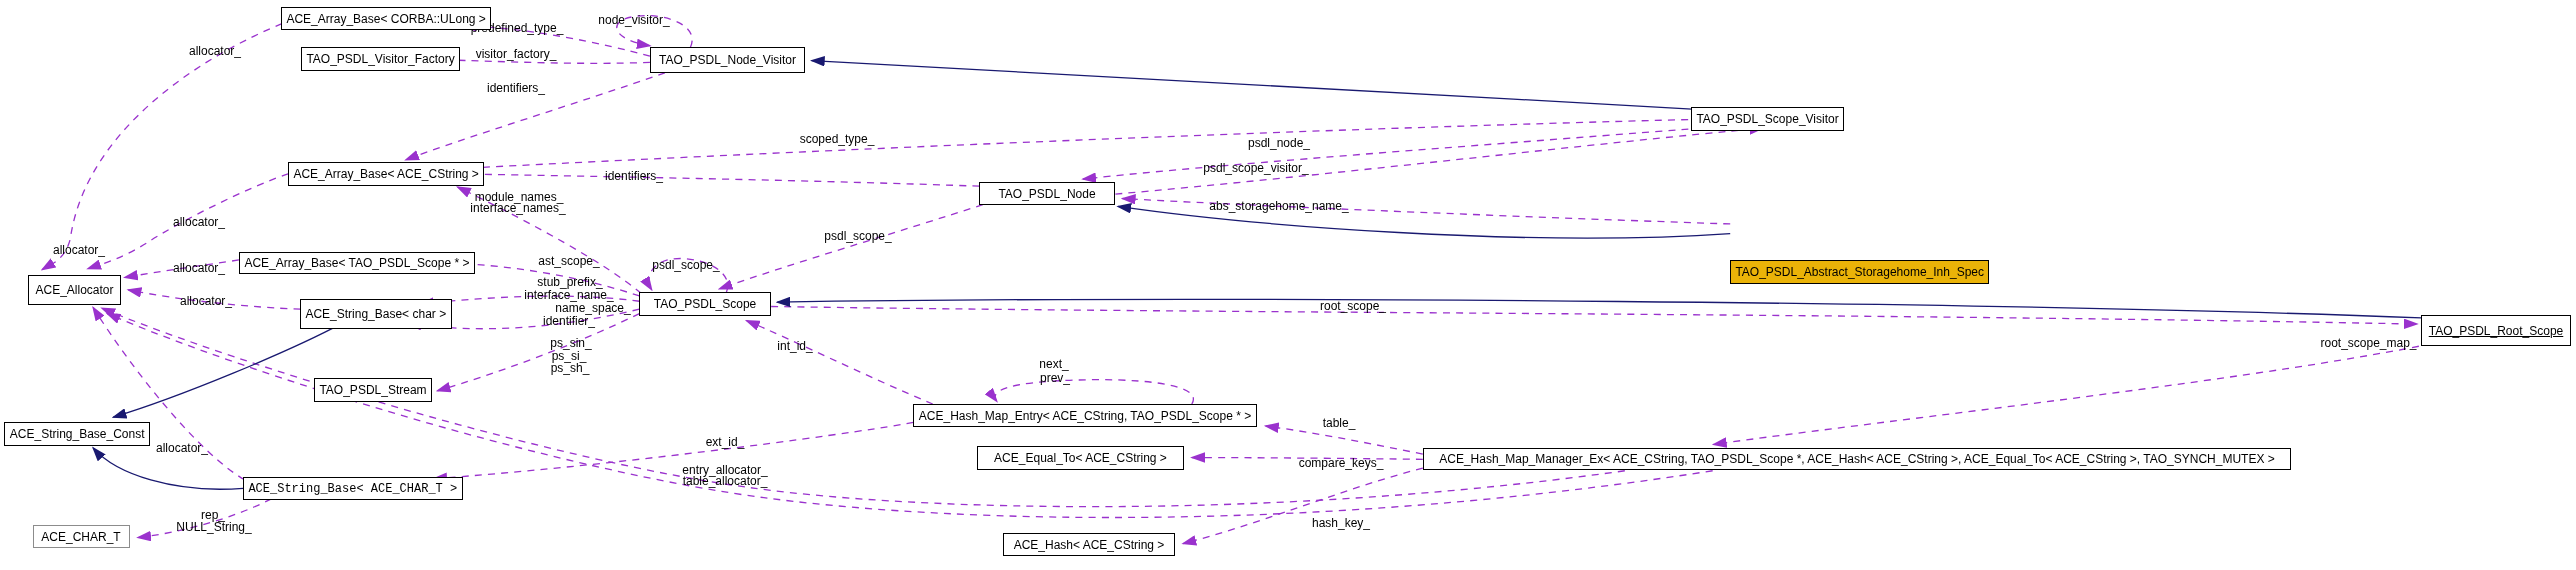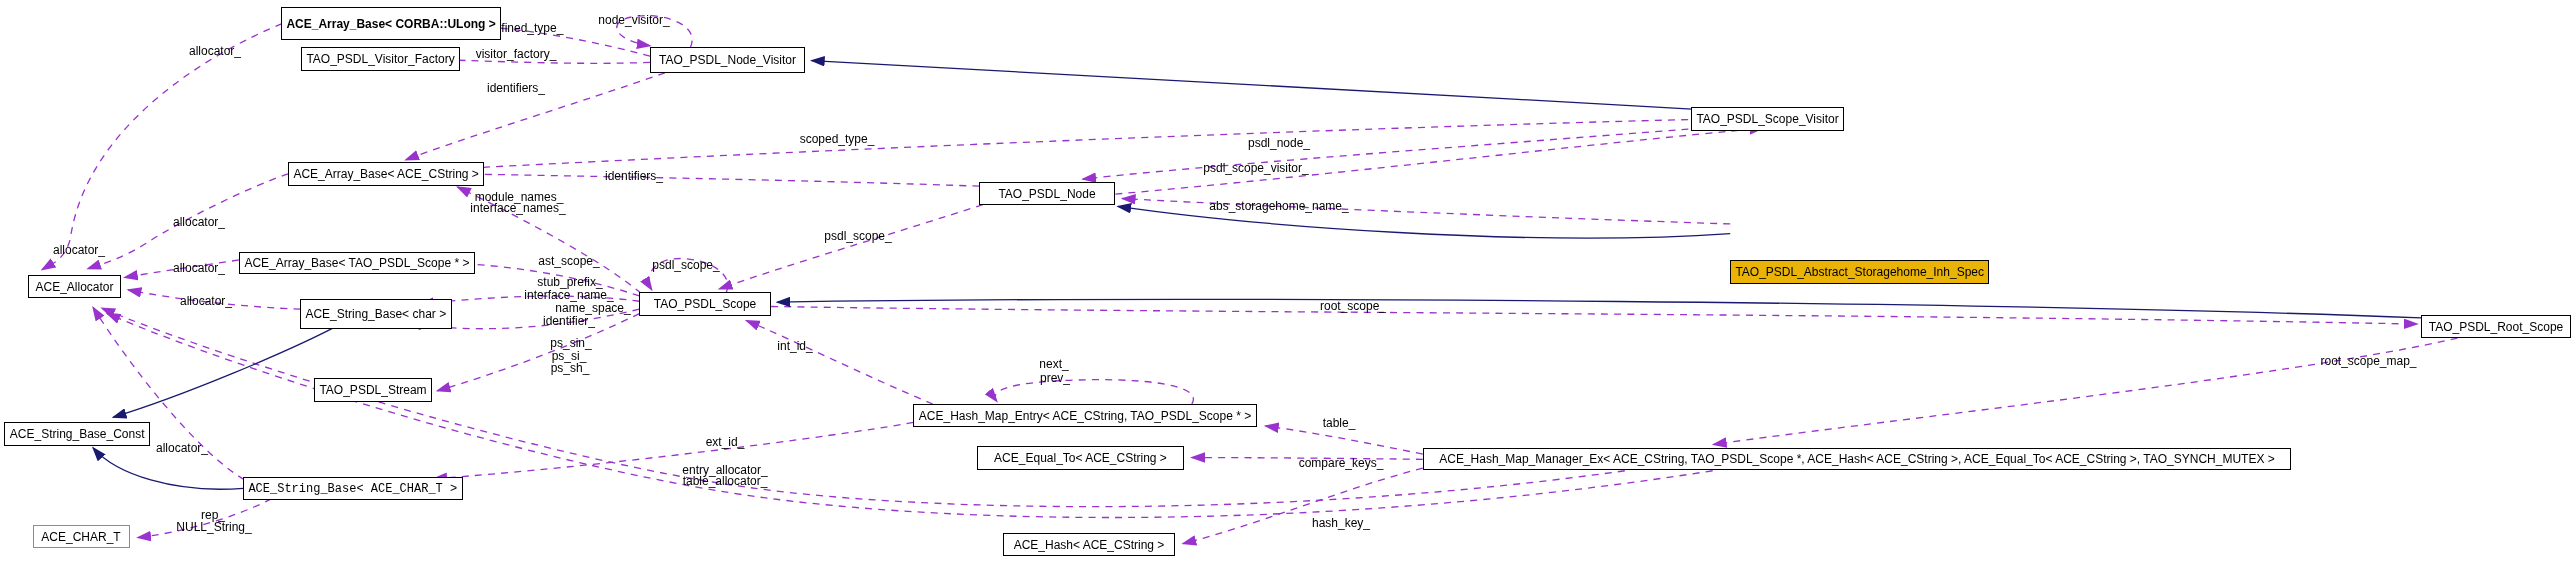--- a/index.html
+++ b/index.html
@@ -70,32 +70,32 @@
         <path d="M1970,255 C1700,246 1400,233 1278,226" fill="none" stroke="#9a32cd" stroke-dasharray="8,7" marker-end="url(#ah-p)" stroke-width="1.5"></path>
         <path d="M309,568 C262,592 202,607 157,612" fill="none" stroke="#9a32cd" stroke-dasharray="8,7" marker-end="url(#ah-p)" stroke-width="1.5"></path>
         <path d="M2012,129 C1600,106 1085,77 924,69" fill="none" stroke="#191970" marker-end="url(#ah-b)" stroke-width="1.5"></path>
         <path d="M1970,266 C1740,282 1425,257 1273,235" fill="none" stroke="#191970" marker-end="url(#ah-b)" stroke-width="1.5"></path>
         <path d="M2757,362 C2300,344 1400,336 885,344" fill="none" stroke="#191970" marker-end="url(#ah-b)" stroke-width="1.5"></path>
         <path d="M390,368 C330,400 205,452 129,475" fill="none" stroke="#191970" marker-end="url(#ah-b)" stroke-width="1.5"></path>
         <path d="M277,556 C198,562 132,540 106,510" fill="none" stroke="#191970" marker-end="url(#ah-b)" stroke-width="1.5"></path>
       </g>
   </svg>
   <div id="nodes-layer">
-      <div class="node" style="left: 281px; top: 7px; min-width: 174px; height: 33px; font-weight: bold;">ACE_Array_Base&lt; CORBA::ULong &gt;</div>
+      <div class="node" style="left: 281px; top: 7px; min-width: 174px; height: 23px;">ACE_Array_Base&lt; CORBA::ULong &gt;</div>
       <div class="node" style="left: 301px; top: 47px; min-width: 135px; height: 24px;">TAO_PSDL_Visitor_Factory</div>
       <div class="node" style="left: 650px; top: 47px; min-width: 155px; height: 25.5px;">TAO_PSDL_Node_Visitor</div>
       <div class="node" style="left: 1691px; top: 107px; min-width: 137px; height: 24px;">TAO_PSDL_Scope_Visitor</div>
       <div class="node" style="left: 288px; top: 162px; min-width: 162px; height: 24px;">ACE_Array_Base&lt; ACE_CString &gt;</div>
       <div class="node" style="left: 979px; top: 182px; min-width: 136px; height: 23px;">TAO_PSDL_Node</div>
       <div class="node current" style="left: 1730px; top: 213px; min-width: 208px; height: 24px;">TAO_PSDL_Abstract_Storagehome_Inh_Spec</div>
       <div class="node" style="left: 239px; top: 252px; min-width: 209px; height: 22px;">ACE_Array_Base&lt; TAO_PSDL_Scope * &gt;</div>
-      <div class="node" style="left: 28px; top: 275px; min-width: 93px; height: 23px;">ACE_Allocator</div>
+      <div class="node" style="left: 28px; top: 275px; min-width: 93px; height: 30px;">ACE_Allocator</div>
       <div class="node" style="left: 300px; top: 299px; min-width: 146px; height: 30px;">ACE_String_Base&lt; char &gt;</div>
       <div class="node" style="left: 639px; top: 292px; min-width: 132px; height: 24px;">TAO_PSDL_Scope</div>
-      <div class="node" style="left: 2421px; top: 315px; min-width: 150px; height: 23px;">TAO_PSDL_Root_Scope</div>
+      <div class="node" style="left: 2421px; top: 315px; min-width: 150px; height: 31px; text-decoration: underline;">TAO_PSDL_Root_Scope</div>
       <div class="node" style="left: 314px; top: 378px; min-width: 118px; height: 24px;">TAO_PSDL_Stream</div>
       <div class="node" style="left: 913px; top: 404px; min-width: 344px; height: 23px;">ACE_Hash_Map_Entry&lt; ACE_CString, TAO_PSDL_Scope * &gt;</div>
       <div class="node" style="left: 977px; top: 446px; min-width: 207px; height: 24px;">ACE_Equal_To&lt; ACE_CString &gt;</div>
       <div class="node" style="left: 1423px; top: 448px; min-width: 868px; height: 22px;">ACE_Hash_Map_Manager_Ex&lt; ACE_CString, TAO_PSDL_Scope *, ACE_Hash&lt; ACE_CString &gt;, ACE_Equal_To&lt; ACE_CString &gt;, TAO_SYNCH_MUTEX &gt;</div>
       <div class="node" style="left: 4.4px; top: 422px; min-width: 129px; height: 24px;">ACE_String_Base_Const</div>
       <div class="node" style="left: 243px; top: 477px; min-width: 178px; height: 23px; font-family: Liberation Mono, monospace;">ACE_String_Base&lt; ACE_CHAR_T &gt;</div>
       <div class="node undocumented" style="left: 32.5px; top: 525px; min-width: 97px; height: 23px;">ACE_CHAR_T</div>
       <div class="node" style="left: 1003px; top: 533px; min-width: 172px; height: 23px;">ACE_Hash&lt; ACE_CString &gt;</div>
     </div>
   <div id="labels-layer">
@@ -122,21 +122,21 @@
       <div class="elabel" style="left: 206px; top: 294px;">allocator_</div>
       <div class="elabel" style="left: 569px; top: 301px; margin-left: 24px;">name_space_</div>
       <div class="elabel" style="left: 1353px; top: 299px;">root_scope_</div>
       <div class="elabel" style="left: 569px; top: 314px;">identifier_</div>
       <div class="elabel" style="left: 571px; top: 336px;">ps_sin_</div>
       <div class="elabel" style="left: 795px; top: 339px;">int_id_</div>
       <div class="elabel" style="left: 569px; top: 349px;">ps_si_</div>
       <div class="elabel" style="left: 1054px; top: 357px;">next_</div>
       <div class="elabel" style="left: 570px; top: 361px;">ps_sh_</div>
       <div class="elabel" style="left: 1055px; top: 371px;">prev_</div>
-      <div class="elabel" style="left: 2349px; top: 354px; padding-left: 39px;">root_scope_map_</div>
+      <div class="elabel" style="left: 2349px; top: 336px; padding-left: 39px;">root_scope_map_</div>
       <div class="elabel" style="left: 1339px; top: 416px;">table_</div>
       <div class="elabel" style="left: 725px; top: 435px;">ext_id_</div>
       <div class="elabel" style="left: 182px; top: 441px;">allocator_</div>
       <div class="elabel" style="left: 1341px; top: 445px; margin-top: 11px;">compare_keys_</div>
       <div class="elabel" style="left: 725px; top: 463px;">entry_allocator_</div>
       <div class="elabel" style="left: 725px; top: 474px;">table_allocator_</div>
       <div class="elabel" style="left: 213px; top: 508px;">rep_</div>
       <div class="elabel" style="left: 214px; top: 520px;">NULL_String_</div>
       <div class="elabel" style="left: 1341px; top: 516px;">hash_key_</div>
     </div>

